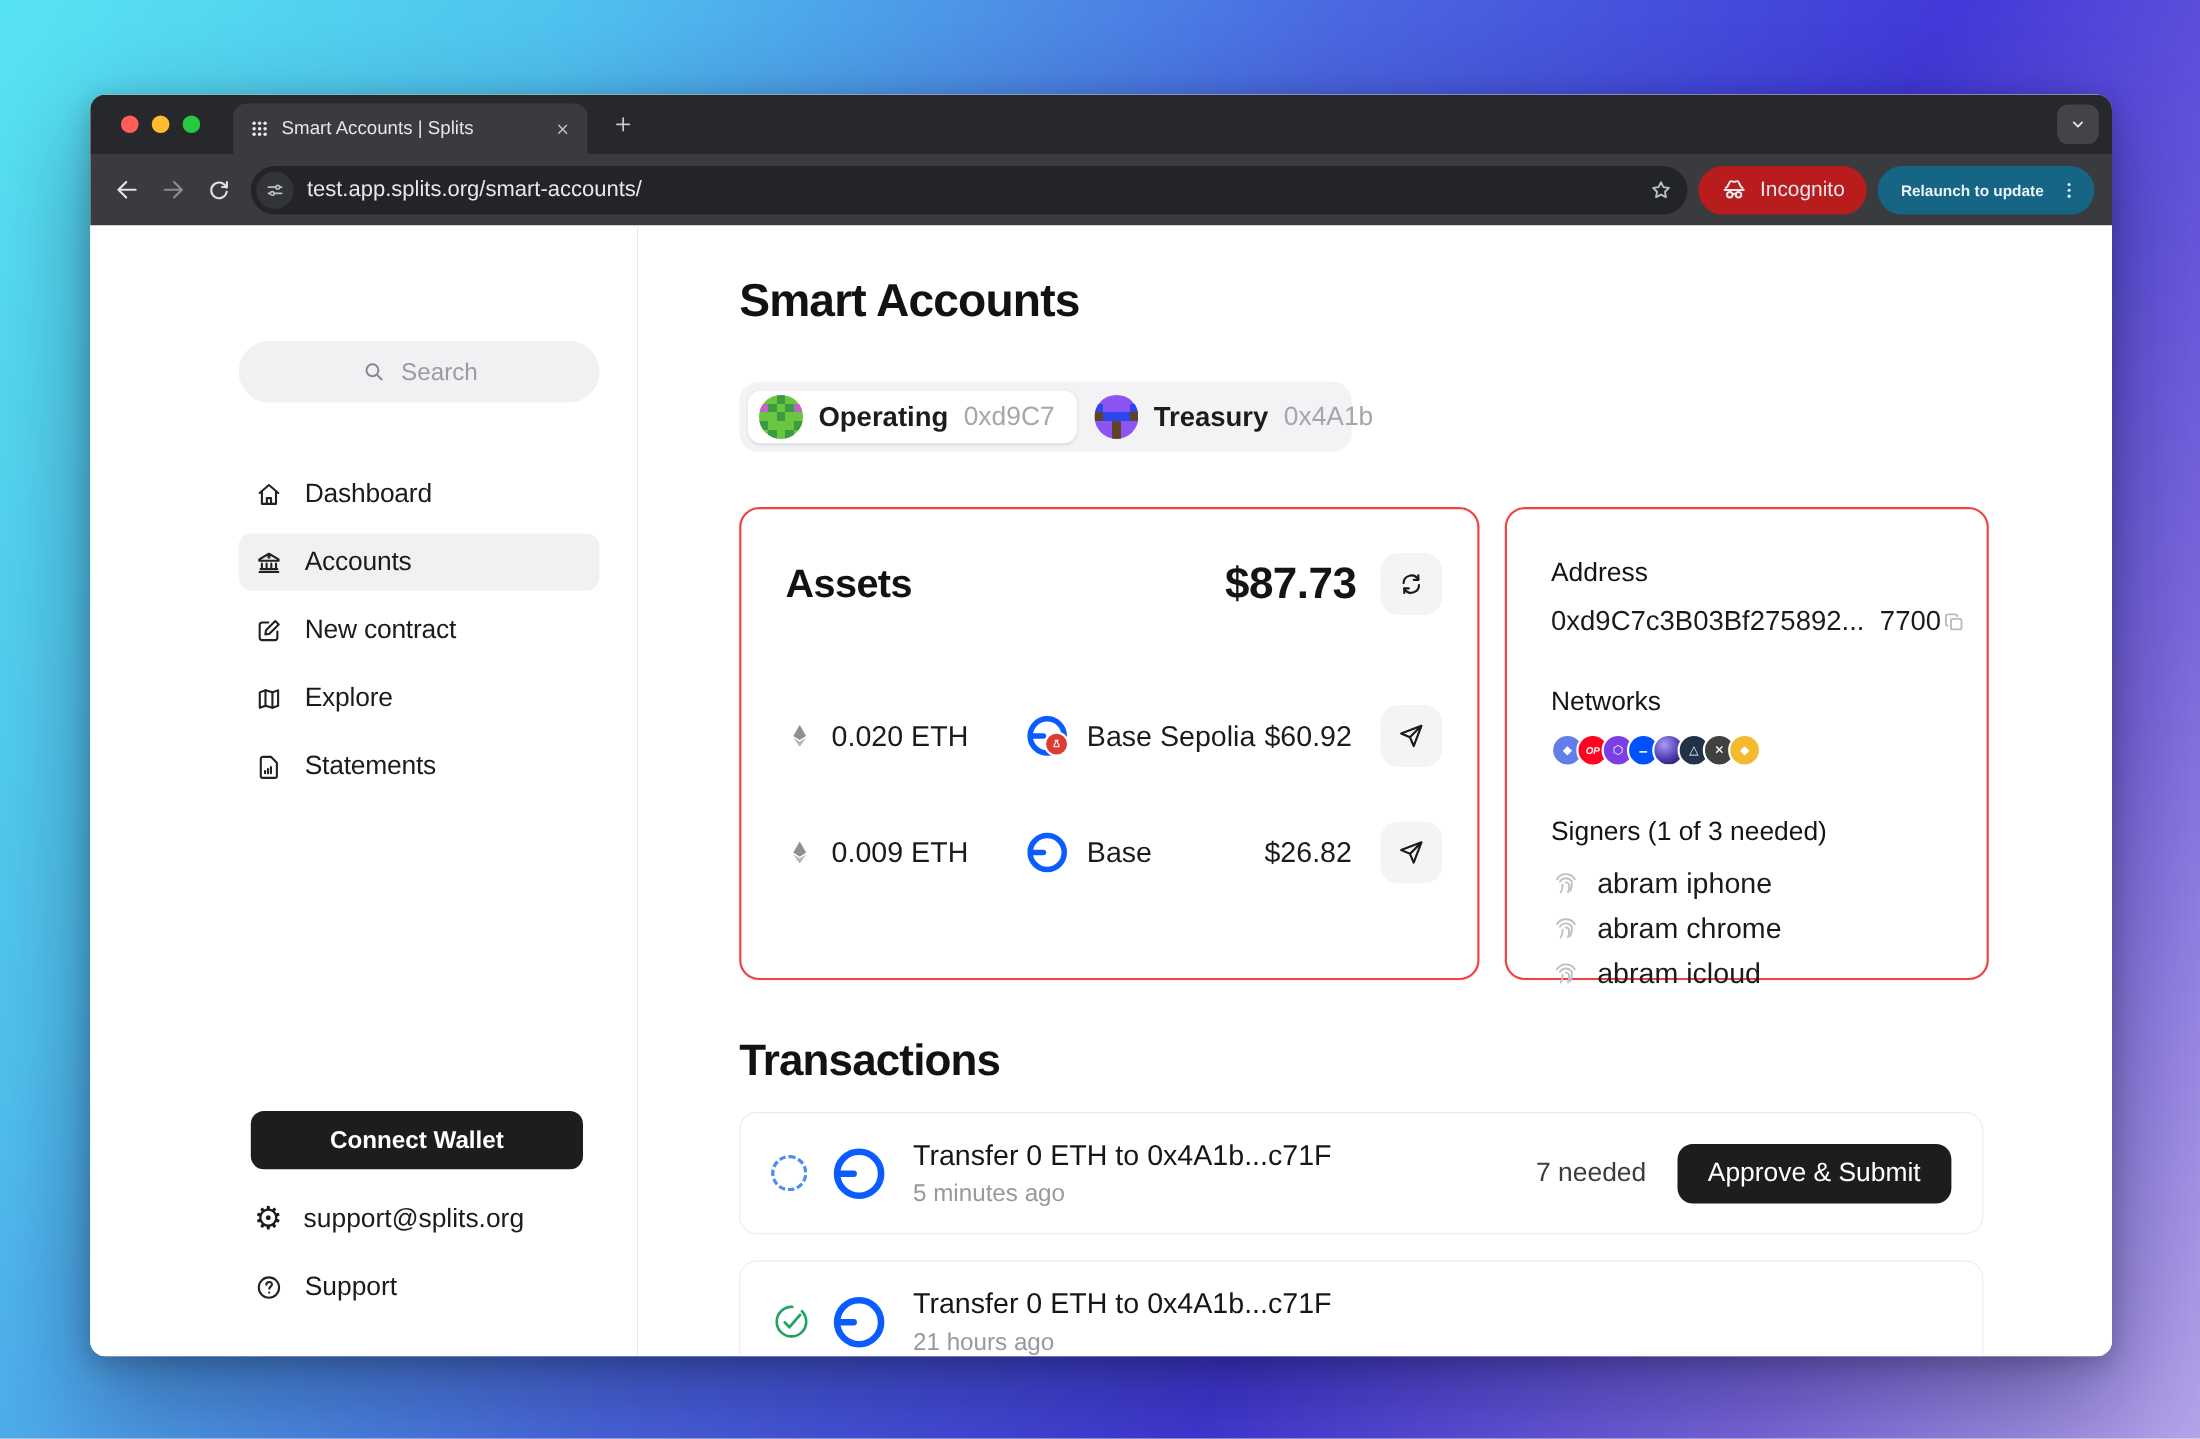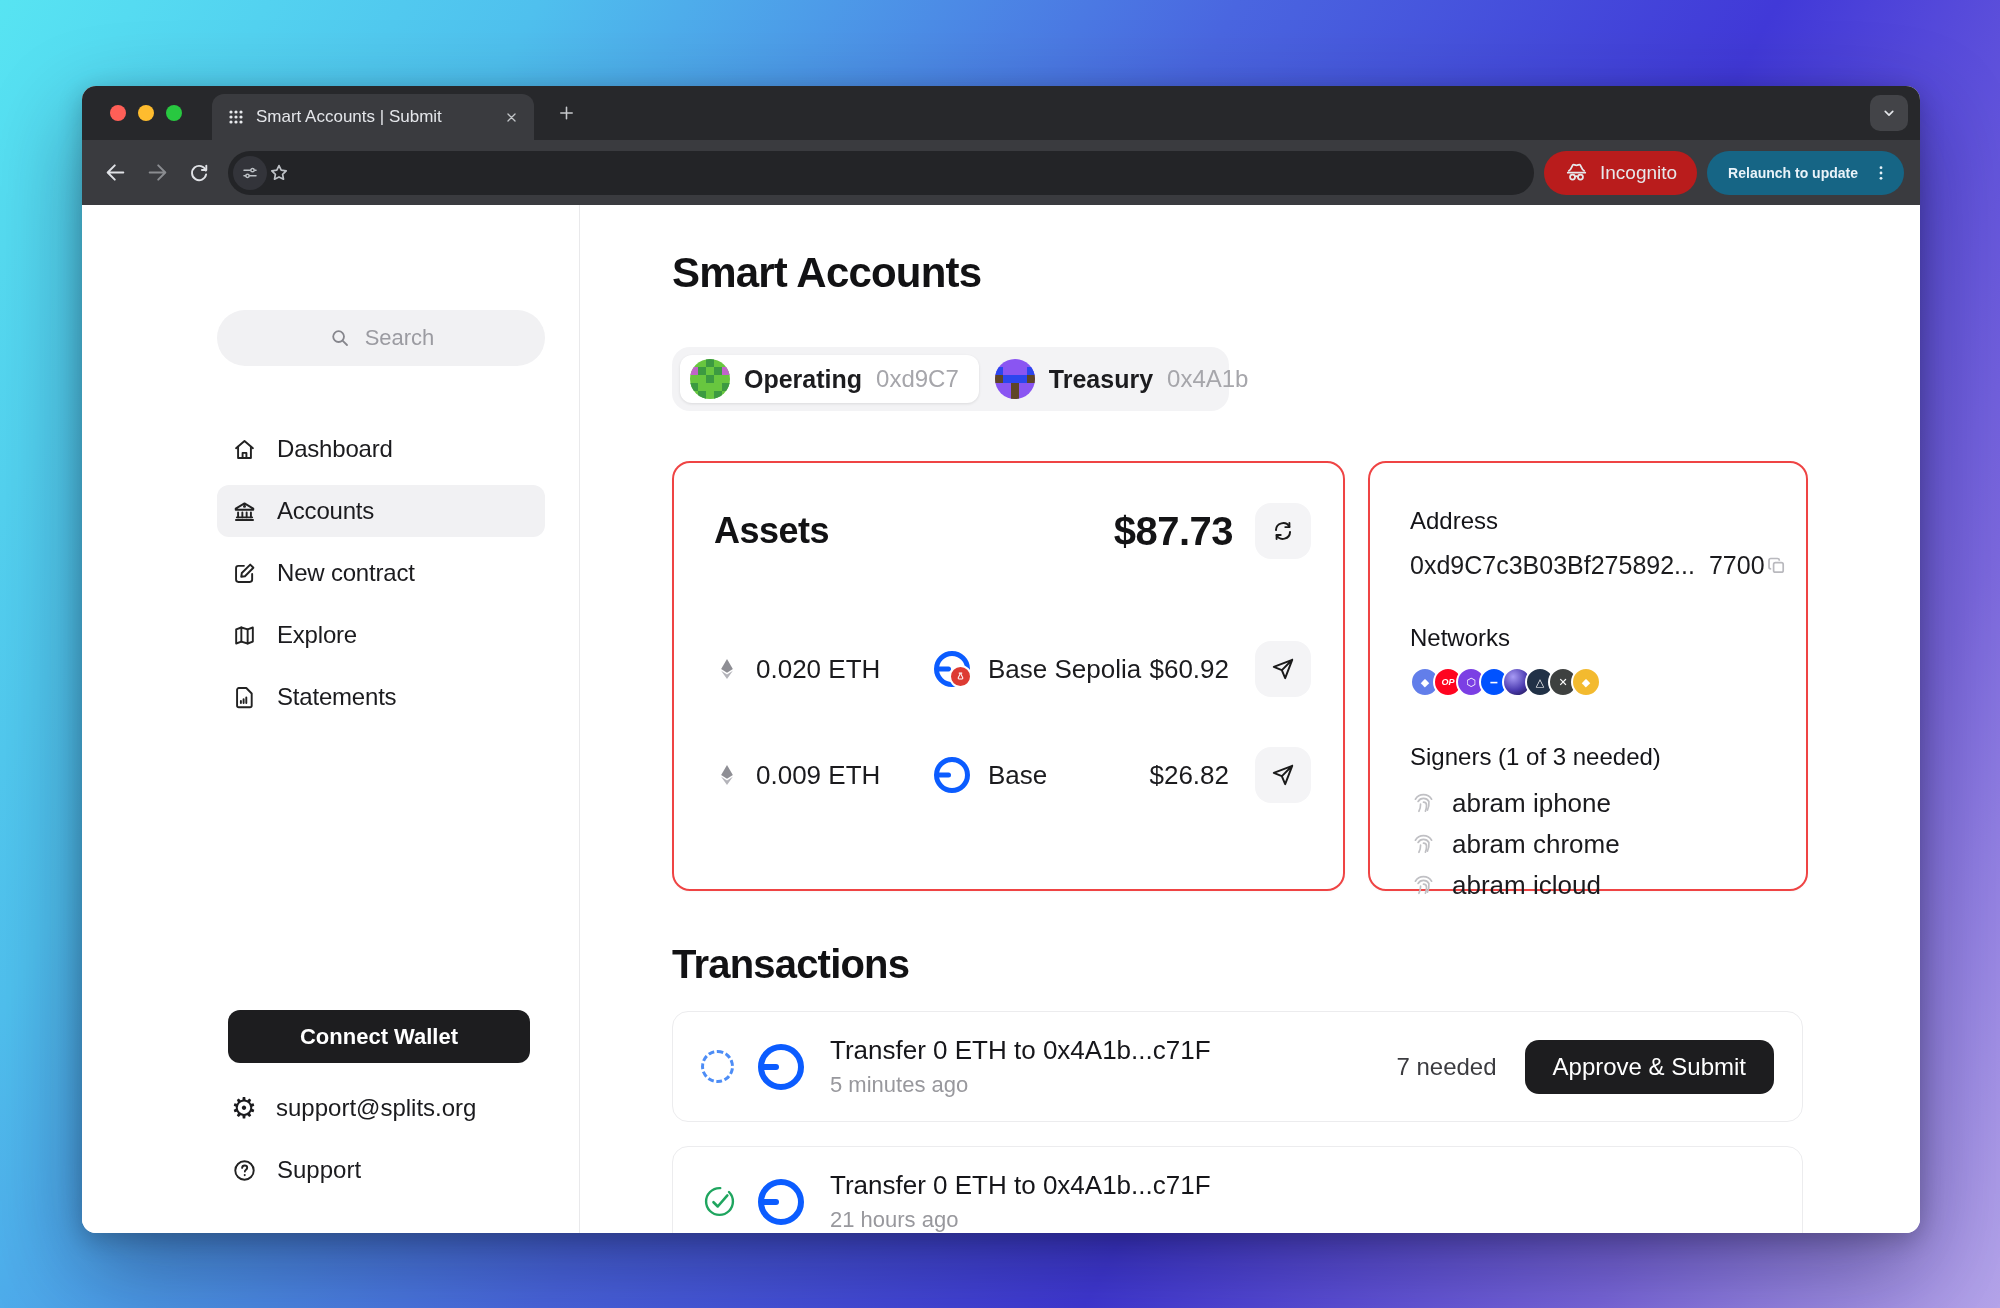--- a/index.html
+++ b/index.html
@@ -119,21 +119,21 @@
                 <circle cx="15" cy="5" r="1.6"></circle>
             <circle cx="5" cy="10" r="1.6"></circle>
                 <circle cx="10" cy="10" r="1.6"></circle>
                 <circle cx="15" cy="10" r="1.6"></circle>
             <circle cx="5" cy="15" r="1.6"></circle>
                 <circle cx="10" cy="15" r="1.6"></circle>
                 <circle cx="15" cy="15" r="1.6"></circle>
           </g>
             </svg>
         </span>
-        <span class="tab-title">Smart Accounts | Submit</span>
+        <span class="tab-title">Smart Accounts | Splits</span>
         <span class="icon-btn">
           <svg width="17" height="17" viewBox="0 0 24 24" fill="none" stroke="#c3c6c9" stroke-width="1.8" stroke-linecap="round">
               <path d="M7 7 L17 17 M17 7 L7 17"></path>
             </svg>
         </span>
       </div>
       <span class="icon-btn newtab">
         <svg width="21" height="21" viewBox="0 0 24 24" fill="none" stroke="#c7c9cd" stroke-width="1.8" stroke-linecap="round">
             <path d="M12 5.5 v13 M5.5 12 h13"></path>
           </svg>
@@ -163,20 +163,21 @@
         </svg>
       </span>
       <div class="omnibox">
         <span class="site-chip">
           <svg width="20" height="20" viewBox="0 0 24 24" fill="none" stroke="#bdc1c6" stroke-width="1.8" stroke-linecap="round">
             <path d="M4.8 8.6 h14.4 M4.8 15.4 h14.4"></path>
             <circle cx="15" cy="8.6" r="2" fill="#232427"></circle>
               <circle cx="9" cy="15.4" r="2" fill="#232427"></circle>
           </svg>
         </span>
+        <span class="url">test.app.splits.org/smart-accounts/</span>
         <span class="icon-btn">
           <svg width="24" height="24" viewBox="0 0 24 24" fill="none" stroke="#bdc1c6" stroke-width="1.7" stroke-linejoin="round">
               <path d="M12 4.6 l2.2 4.5 5 .7 -3.6 3.5 .9 4.9 -4.5 -2.3 -4.5 2.3 .9 -4.9 -3.6 -3.5 5 -.7 Z"></path>
             </svg>
         </span>
       </div>
       <div class="inc-pill">
         <svg width="25" height="25" viewBox="0 0 24 24" fill="none" stroke="#e6e8eb" stroke-width="1.7" stroke-linecap="round" stroke-linejoin="round">
           <path d="M4.6 10.4 c2 -.5 2.9 -4.3 3.7 -5.4 .5 -.7 1.2 -.6 1.9 -.3 .9 .4 2.7 .4 3.6 0 .7 -.3 1.4 -.4 1.9 .3 .8 1.1 1.7 4.9 3.7 5.4"></path>
           <path d="M3.6 12.2 h16.8"></path>

